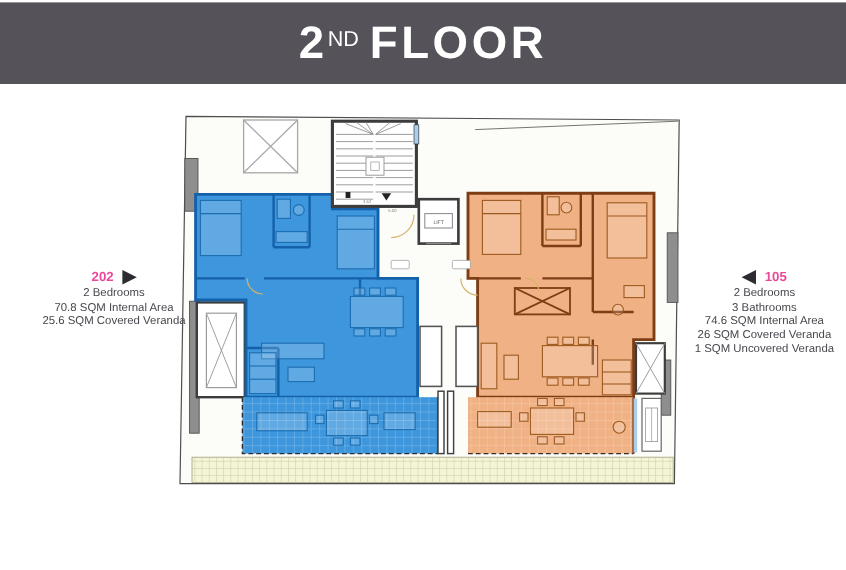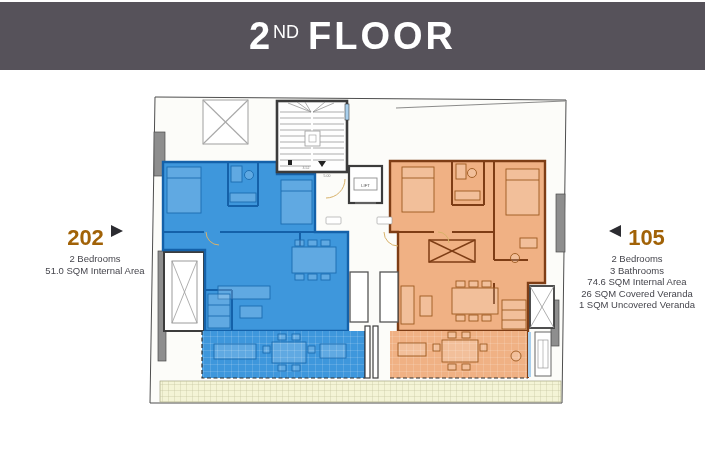--- a/index.html
+++ b/index.html
@@ -6,21 +6,21 @@
   .stage{position:relative;width:705px;height:475px;background:#ffffff;overflow:hidden;
          font-family:"Liberation Sans", sans-serif;}
   .header{position:absolute;left:0;top:2px;width:705px;height:68px;background:#56525A;
           display:flex;align-items:center;justify-content:center;color:#fff;}
   .header .num{font-size:38px;font-weight:800;letter-spacing:1px;}
   .header .ord{font-size:18px;font-weight:400;transform:translateY(-10px);margin:12px 9px 0 2px;}
   .header .word{font-size:38px;font-weight:800;letter-spacing:3px;}
   .plan{position:absolute;left:0;top:0;}
   .unit-label{position:absolute;text-align:center;color:#46464d;}
   .unit-title{display:flex;justify-content:center;gap:7px;
-              font-size:22px;font-weight:800;color:#a16207;margin-bottom:2px;}
+              font-size:11px;font-weight:800;color:#ec4899;margin-bottom:2px;}
   .spec{font-size:9.5px;font-weight:400;line-height:11.5px;white-space:nowrap;}
   .tri{width:0;height:0;border-top:6px solid transparent;border-bottom:6px solid transparent;display:inline-block;}
   .tri-right{border-left:12px solid #2c2c31;}
   .tri-left{border-right:12px solid #2c2c31;}
   .label-202{left:10px;top:225px;width:170px;}
   .label-201{left:557px;top:225px;width:160px;}
 </style>
 </head>
 <body>
 
@@ -217,21 +217,22 @@
       <rect x="528" y="332" width="3" height="45" fill="#A9CFEC" stroke="none"></rect>
     </g>
   </svg>
 
   <div class="unit-label label-202">
     <div class="unit-title">
       <span>202</span>
       <span class="tri tri-right"></span>
     </div>
     <div class="spec">2 Bedrooms</div>
-    <div class="spec">51.0 SQM Internal Area</div>
+    <div class="spec">70.8 SQM Internal Area</div>
+    <div class="spec">25.6 SQM Covered Veranda</div>
   </div>
 
   <div class="unit-label label-201">
     <div class="unit-title">
       <span class="tri tri-left"></span>
       <span>105</span>
     </div>
     <div class="spec">2 Bedrooms</div>
     <div class="spec">3 Bathrooms</div>
     <div class="spec">74.6 SQM Internal Area</div>

